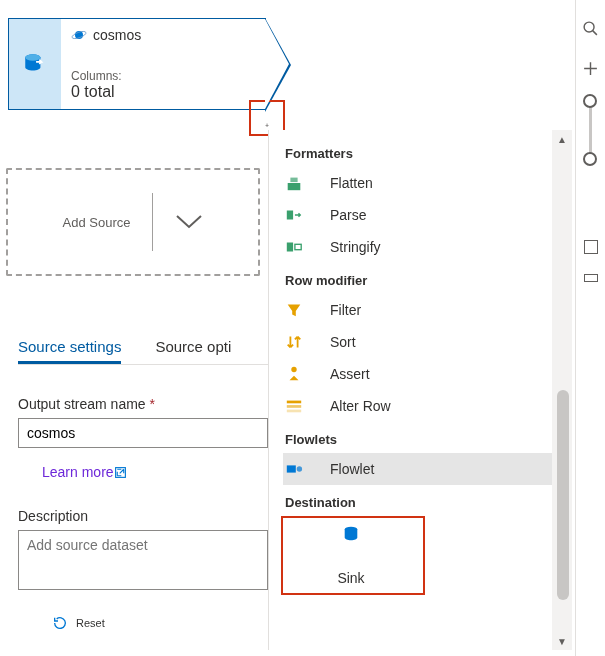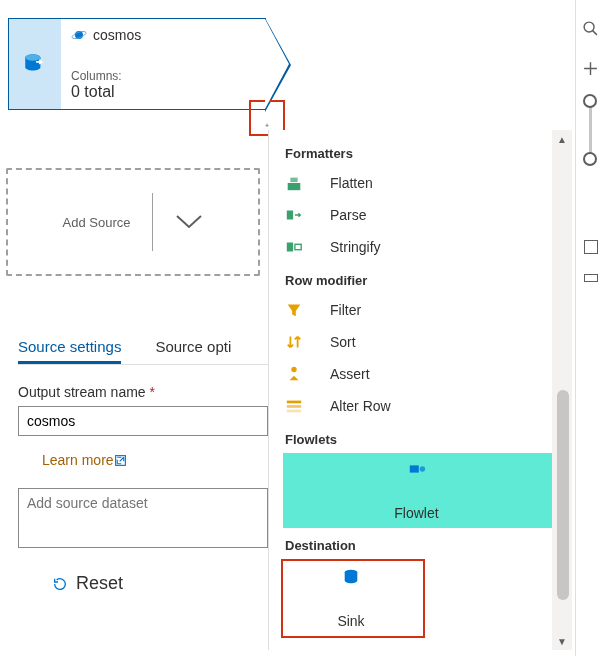--- a/index.html
+++ b/index.html
@@ -144,60 +144,60 @@
     top: 364px;
     left: 18px;
     width: 250px;
     height: 1px;
     background: #e1dfdd;
   }
 
   
   .form {
     position: absolute;
-    top: 384px;
+    top: 396px;
     left: 18px;
     width: 250px;
   }
   .field-label { font-size: 14px; margin-bottom: 6px; display: block; }
   .req { color: #a4262c; }
   .text-input {
     width: 100%;
     padding: 6px 8px;
     border: 1px solid #8a8886;
     font-size: 14px;
     font-family: inherit;
   }
   .link {
-    color: #a16207;
+    color: #6d28d9;
     display: inline-flex;
     align-items: center;
     gap: 0;
-    margin: 16px 0 20px 24px;
+    margin: 16px 0 28px 24px;
     font-size: 14px;
     cursor: pointer;
   }
   .textarea {
     width: 100%;
     height: 60px;
     border: 1px solid #8a8886;
     padding: 6px 8px;
     font-family: inherit;
     font-size: 14px;
     color: #a19f9d;
     resize: none;
   }
   .reset-row {
     margin-top: 22px;
     margin-left: 34px;
     color: #323130;
     display: flex;
     align-items: center;
     gap: 8px;
-    font-size: 18px;
+    font-size: 11px;
   }
 
   
   .popup {
     position: absolute;
     top: 130px;
     left: 268px;
     width: 304px;
     height: 520px;
     background: #fff;
@@ -214,21 +214,21 @@
     padding-left: 2px;
   }
   .menu-item {
     display: flex;
     align-items: center;
     gap: 27px;
     padding: 7px 8px 7px 2px;
     font-size: 14px;
     cursor: pointer;
   }
-  .menu-item.hover { background: #5eead4; flex-direction: column; }
+  .menu-item.hover { background: #e5e5e5; }
   .menu-item .mi-icon {
     width: 18px; height: 18px;
     display: inline-flex;
     align-items: center;
     justify-content: center;
   }
   .sink-highlight {
     border: 2.5px solid #d13212;
     margin-left: -2px;
     padding-left: 4px;
@@ -362,20 +362,21 @@
     <span>Output stream name</span> <span class="req">*</span>
   </label>
   <input class="text-input" type="text" value="cosmos" style="">
   <div class="link">
     <span>Learn more</span>
     <svg width="13" height="13" viewBox="0 0 16 16">
       <path d="M4 4h5M12 4v5M4 12V7m0 5h5M12 4L7 9" fill="none" stroke="#0078d4" stroke-width="1.4"></path>
       <rect x="2" y="2" width="12" height="12" fill="none" stroke="#0078d4" stroke-width="1.4"></rect>
     </svg>
   </div>
+  <label class="field-label">Description</label>
   <textarea class="textarea" placeholder="Add source dataset" style=""></textarea>
   <div class="reset-row">
     <svg width="16" height="16" viewBox="0 0 24 24">
       <path d="M4 12a8 8 0 1 0 3-6.2M4 4v5h5" fill="none" stroke="#0078d4" stroke-width="2"></path>
     </svg>
     <span>Reset</span>
   </div>
 </div>
 
 <div class="popup">

